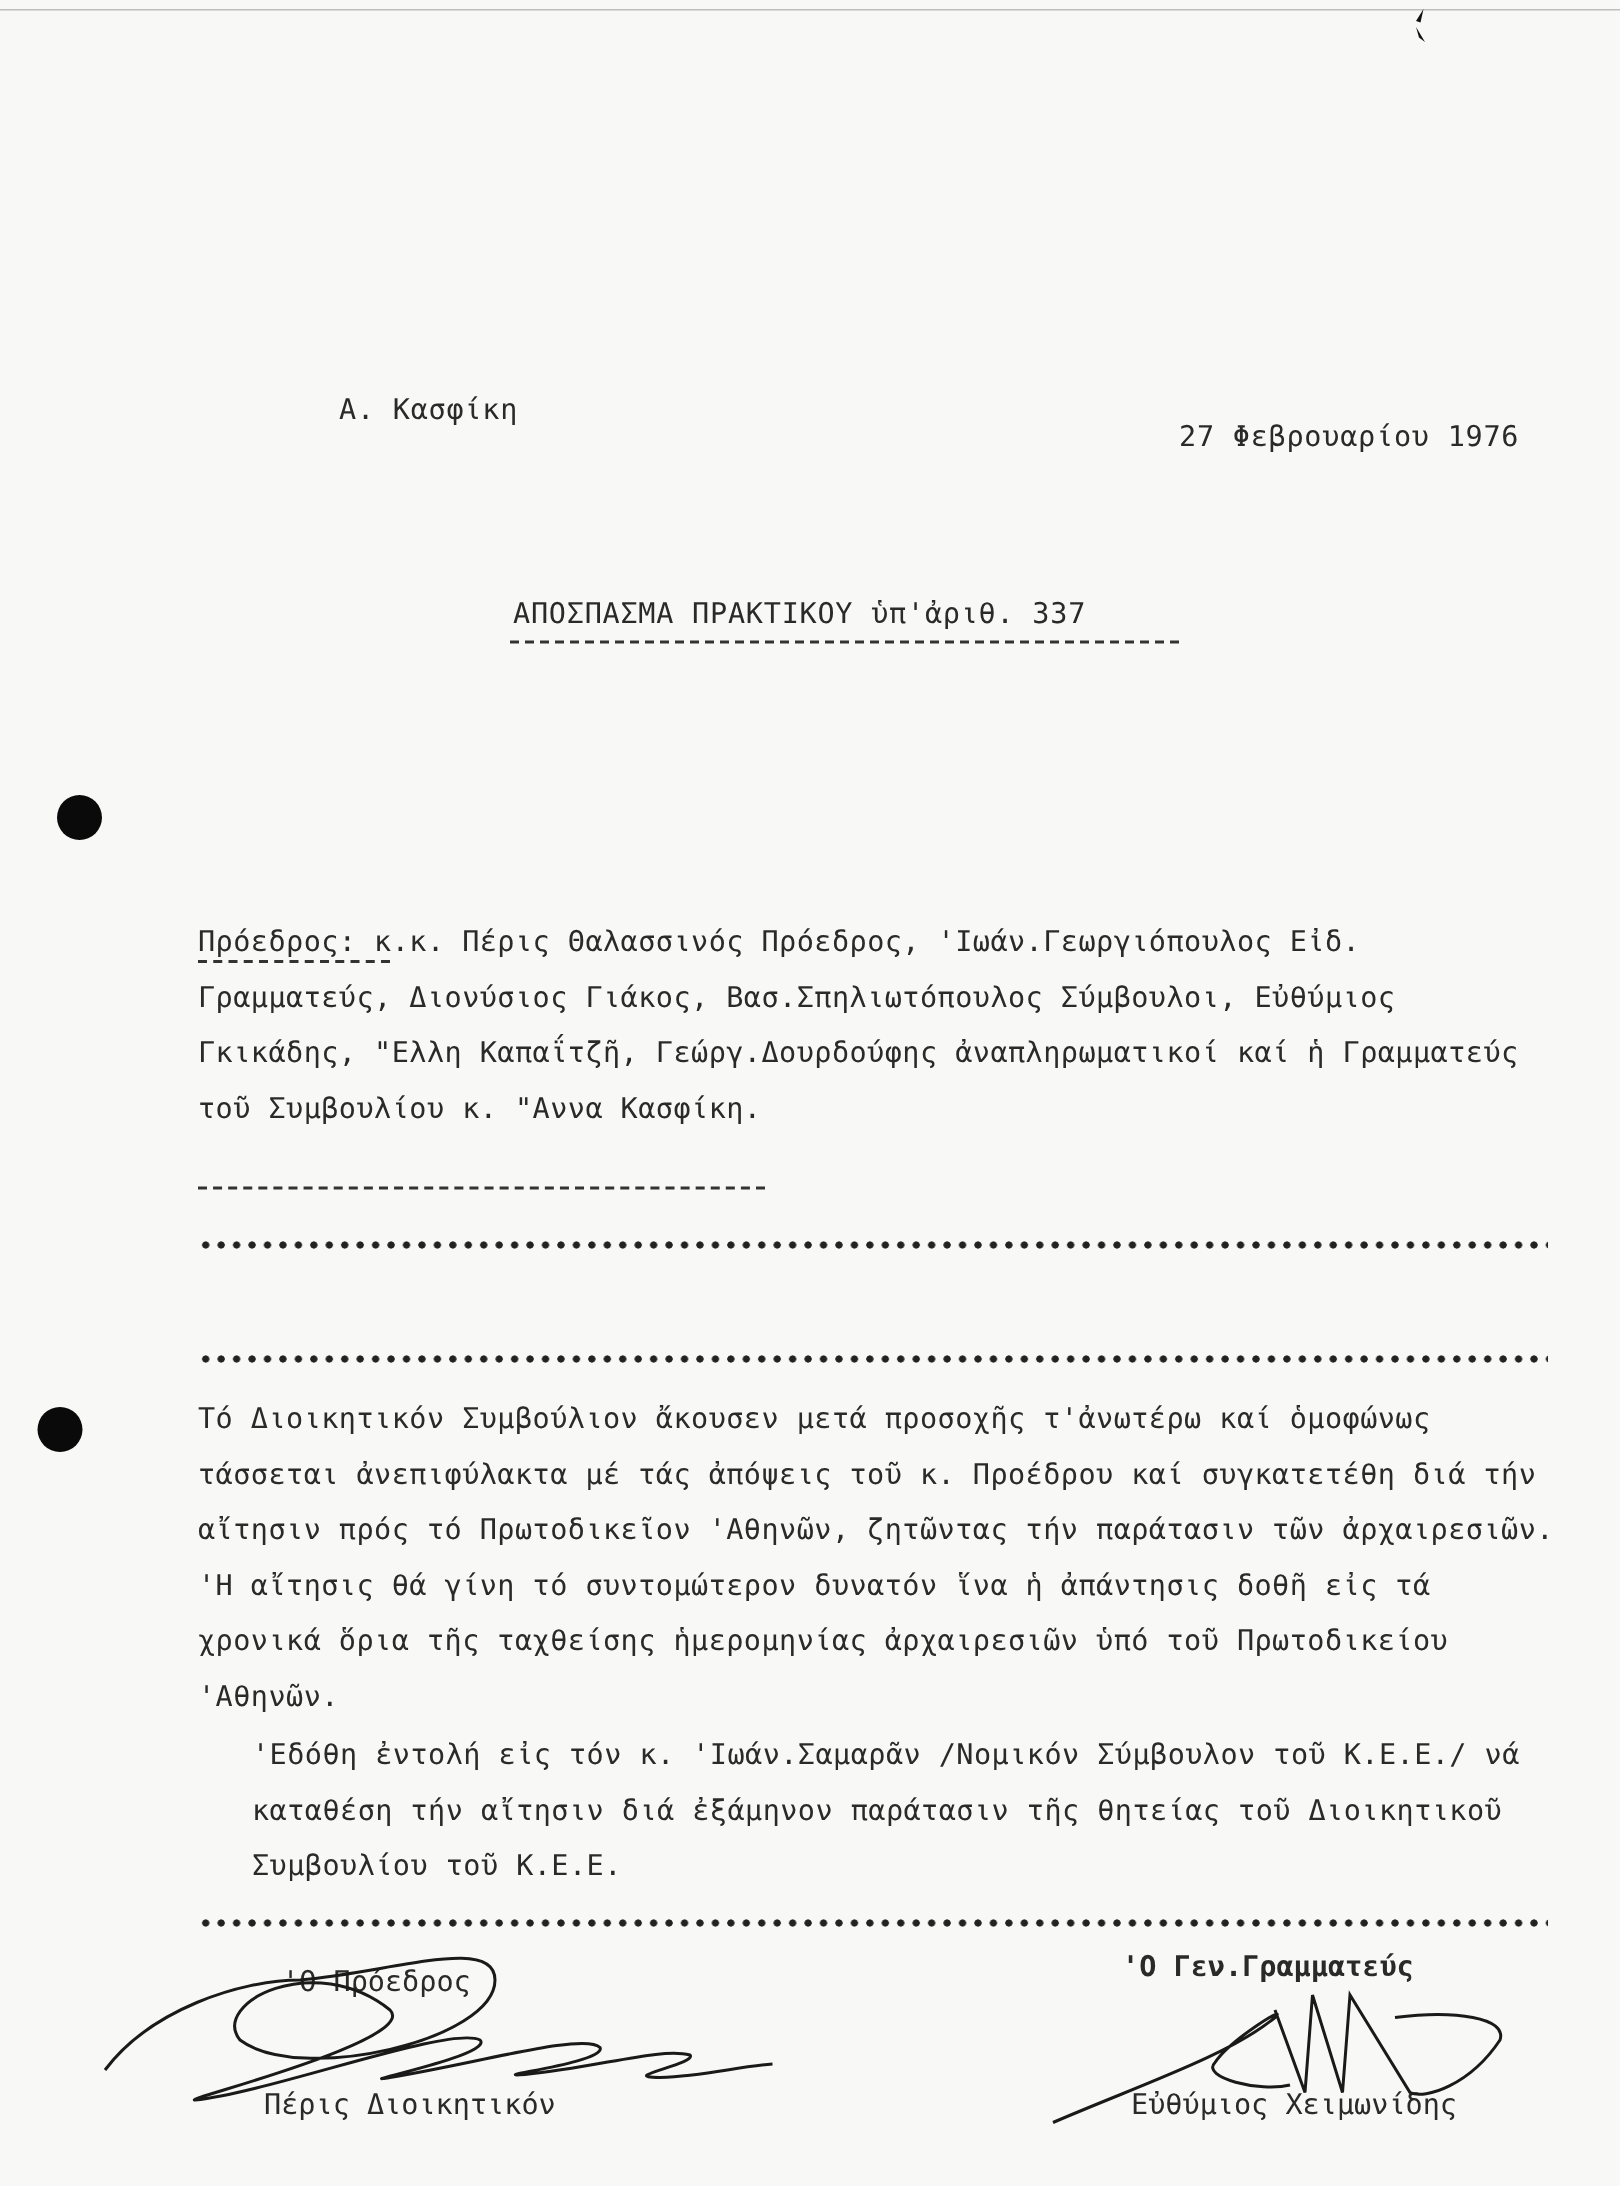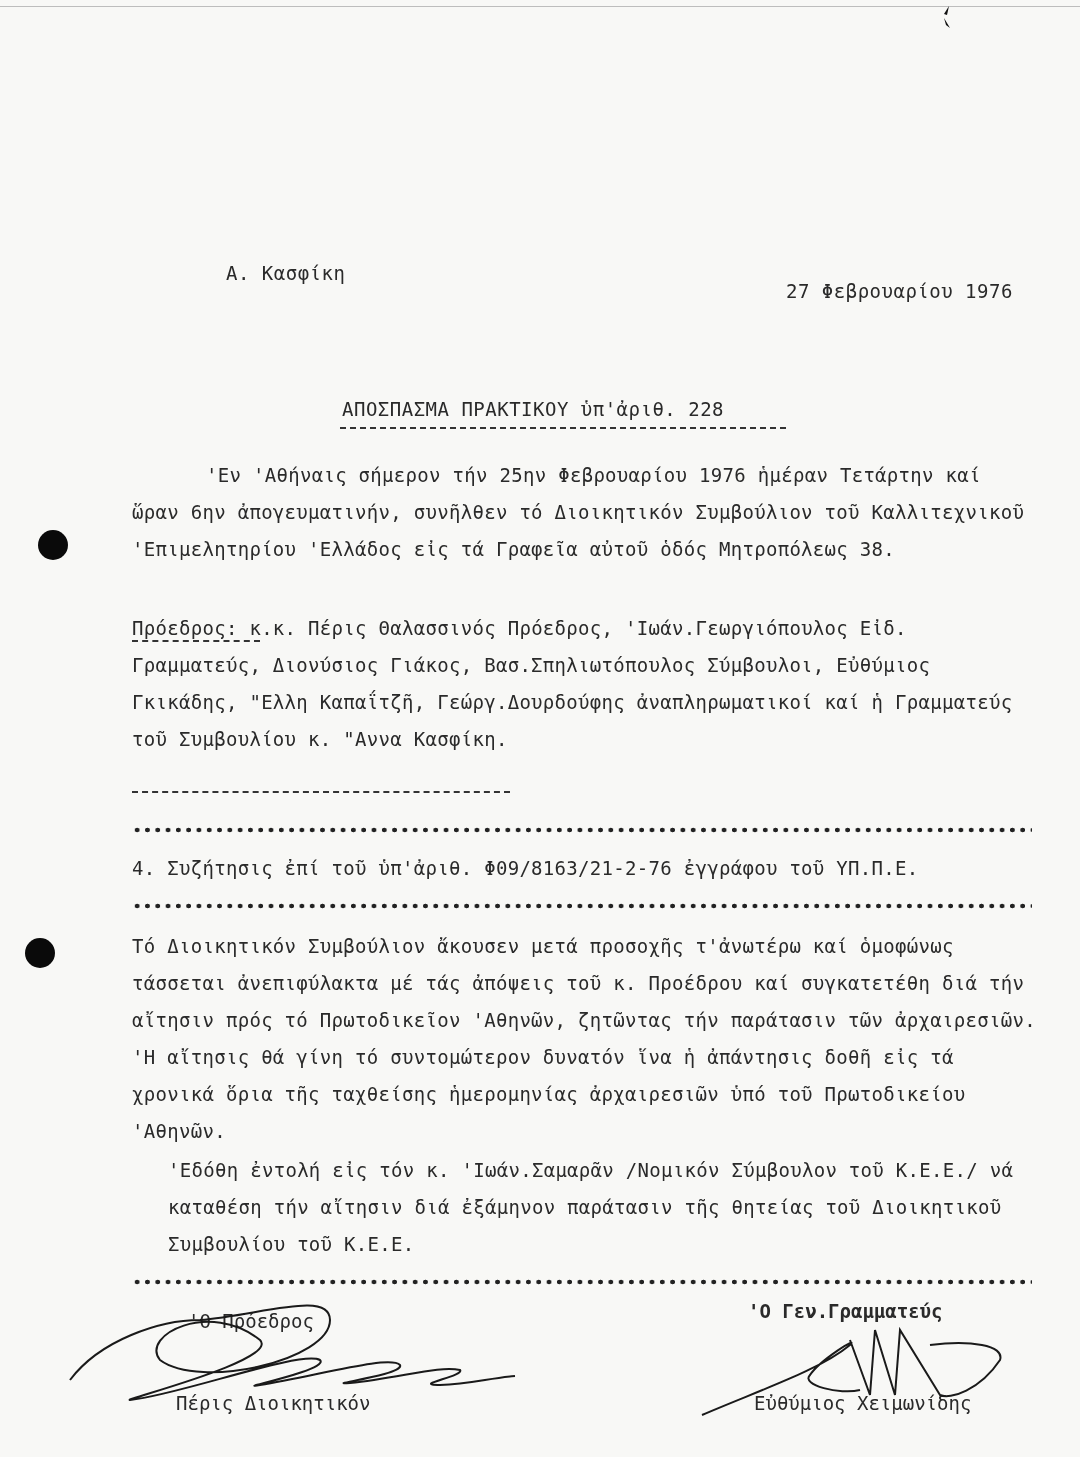--- a/index.html
+++ b/index.html
@@ -51,32 +51,30 @@
   <svg class="top-mark" viewBox="0 0 12 28">
     <path d="M9 2 L4 10 L7 11 Z M4 14 L10 24 L6 21 Z" fill="#111"></path>
   </svg>
 
   <div class="punch p1"></div>
   <div class="punch p2"></div>
 
   <div class="line hdr-left">Α. Κασφίκη</div>
   <div class="line hdr-right">27 Φεβρουαρίου 1976</div>
 
-  <div class="line title">ΑΠΟΣΠΑΣΜΑ ΠΡΑΚΤΙΚΟΥ ὑπ'ἀριθ. 228</div>
+  <div class="line title">ΑΠΟΣΠΑΣΜΑ ΠΡΑΚΤΙΚΟΥ ὑπ'ἀριθ. 337</div>
   <div class="title-rule"></div>
 
-  <div class="para p1"><span class="indent"></span><span>'Εν 'Αθήναις σήμερον τήν 25ην Φεβρουαρίου 1976 ἡμέραν Τετάρτην καί ὥραν 6ην ἀπογευματινήν, συνῆλθεν τό Διοικητικόν Συμβούλιον τοῦ Καλλιτεχνικοῦ 'Επιμελητηρίου 'Ελλάδος εἰς τά Γραφεῖα αὐτοῦ ὁδός Μητροπόλεως 38.</span></div>
 
   <div class="para p-present"><span>Πρόεδρος:</span><span> κ.κ. Πέρις Θαλασσινός Πρόεδρος, 'Ιωάν.Γεωργιόπουλος Εἰδ. Γραμματεύς, Διονύσιος Γιάκος, Βασ.Σπηλιωτόπουλος Σύμβουλοι, Εὐθύμιος Γκικάδης, "Ελλη Καπαΐτζῆ, Γεώργ.Δουρδούφης ἀναπληρωματικοί καί ἡ Γραμματεύς τοῦ Συμβουλίου κ. "Αννα Κασφίκη.</span></div>
   <div class="present-rule"></div>
 
   <div class="agenda-rule"></div>
 
   <div class="dots d1"></div>
-  <div class="para item4">4. Συζήτησις ἐπί τοῦ ὑπ'ἀριθ. Φ09/8163/21-2-76 ἐγγράφου τοῦ ΥΠ.Π.Ε.</div>
   <div class="dots d2"></div>
 
   <div class="para p-body">Τό Διοικητικόν Συμβούλιον ἄκουσεν μετά προσοχῆς τ'ἀνωτέρω καί ὁμοφώνως τάσσεται ἀνεπιφύλακτα μέ τάς ἀπόψεις τοῦ κ. Προέδρου καί συγκατετέθη διά τήν αἴτησιν πρός τό Πρωτοδικεῖον 'Αθηνῶν, ζητῶντας τήν παράτασιν τῶν ἀρχαιρεσιῶν. 'Η αἴτησις θά γίνη τό συντομώτερον δυνατόν ἵνα ἡ ἀπάντησις δοθῆ εἰς τά χρονικά ὅρια τῆς ταχθείσης ἡμερομηνίας ἀρχαιρεσιῶν ὑπό τοῦ Πρωτοδικείου 'Αθηνῶν.</div>
   <div class="para p-order">'Εδόθη ἐντολή εἰς  τόν κ. 'Ιωάν.Σαμαρᾶν /Νομικόν Σύμβουλον τοῦ Κ.Ε.Ε./ νά καταθέση τήν αἴτησιν διά ἐξάμηνον παράτασιν τῆς θητείας τοῦ Διοικητικοῦ Συμβουλίου τοῦ Κ.Ε.Ε.</div>
 
   <div class="dots d3"></div>
 
   <div class="sig-label sig-l-title">'Ο Πρόεδρος</div>
   <div class="sig-label sig-l-name">Πέρις Διοικητικόν</div>
   <svg class="sig" style="left:60px;top:1280px;width:460px;height:140px" viewBox="0 0 460 140">

